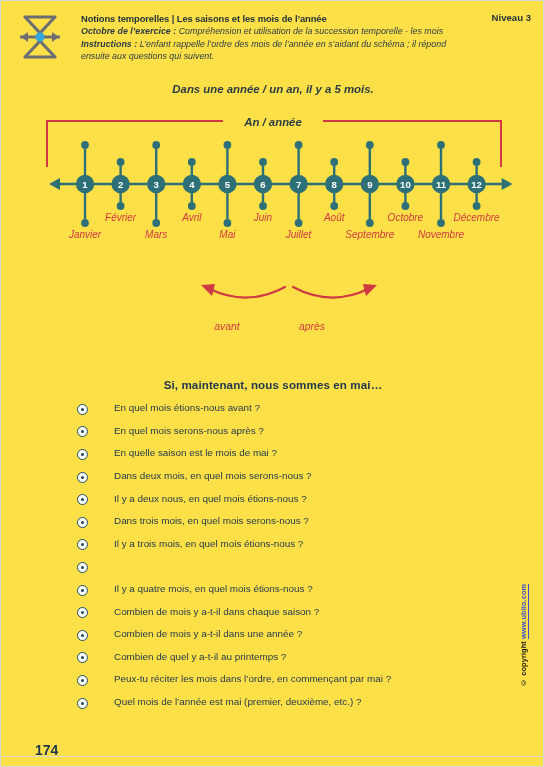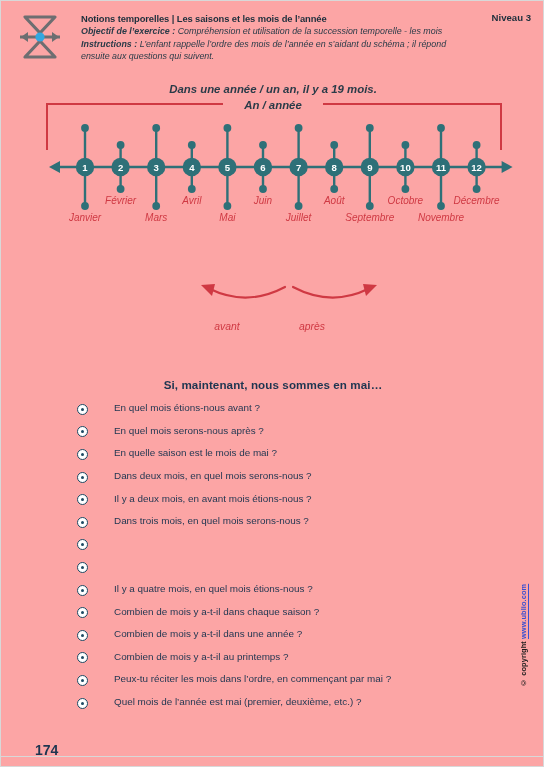--- a/index.html
+++ b/index.html
@@ -8,21 +8,21 @@
     background: #ffffff;
   }
   body {
     font-family: "Liberation Sans", sans-serif;
     -webkit-font-smoothing: antialiased;
   }
   #page {
     position: relative;
     width: 544px;
     height: 767px;
-    background: #fca5a5;
+    background: #fde047;
     border: 1px solid #d8d8d8;
     box-sizing: border-box;
     overflow: hidden;
   }
 
   
   .header {
     position: absolute;
     left: 0; top: 0;
     width: 544px;
@@ -79,21 +79,21 @@
     font-size: 11.4px;
     font-style: italic;
     font-weight: bold;
     color: #2a3b48;
   }
 
   
   .diagram {
     position: absolute;
     left: 0;
-    top: 87px;
+    top: 104px;
     width: 492px;
     height: 165px;
   }
   .diagram svg { display: block; }
 
   
   .arrows {
     position: absolute;
     left: 16px;
     top: 272px;
@@ -207,29 +207,29 @@
         <path d="M14 46 L44 46 L29 30 Z" fill="none" stroke="#6d6e71" stroke-width="3.2" stroke-linejoin="round"></path>
         <line x1="9" y1="26" x2="49" y2="26" stroke="#6d6e71" stroke-width="3"></line>
         <path d="M10 26 L17 21 L17 31 Z" fill="#6d6e71"></path>
         <path d="M48 26 L41 21 L41 31 Z" fill="#6d6e71"></path>
         <circle cx="29" cy="26" r="4.6" fill="#33a7e0"></circle>
       </svg>
     </span>
 
     <div class="header-text">
       <div class="header-title">Notions temporelles | Les saisons et les mois de l’année</div>
-      <div class="header-line"><span class="lbl">Objectif de l’exercice :</span><span> Compréhension et utilisation de la succession temporelle - les mois</span></div>
+      <div class="header-line"><span class="lbl">Octobre de l’exercice :</span><span> Compréhension et utilisation de la succession temporelle - les mois</span></div>
       <div class="header-line"><span class="lbl">Instructions :</span><span> L’enfant rappelle l’ordre des mois de l’année en s’aidant du schéma ; il répond</span></div>
       <div class="header-line">ensuite aux questions qui suivent.</div>
     </div>
 
     <div class="niveau">Niveau 3</div>
   </div>
 
-  <div class="subtitle">Dans une année / un an, il y a 19 mois.</div>
+  <div class="subtitle">Dans une année / un an, il y a 5 mois.</div>
 
   <div class="diagram">
     <svg id="timeline-svg" width="544" height="165" viewBox="0 0 544 165">
         <path d="M 46 62 L 46 16 L 222 16" fill="none" stroke="#cf3943" stroke-width="2"></path>
         <path d="M 322 16 L 500 16 L 500 62" fill="none" stroke="#cf3943" stroke-width="2"></path>
         <text x="272" y="21" text-anchor="middle" font-family="&quot;Liberation Sans&quot;, sans-serif" font-size="11.4" font-style="italic" font-weight="bold" fill="#2a3b48">An / année</text>
         <line x1="57" y1="79" x2="502.6" y2="79" stroke="#2e7078" stroke-width="2.4"></line>
         <path d="M 48 79 L 59 73 L 59 85 Z" fill="#2e7078"></path>
         <path d="M 511.6 79 L 500.6 73 L 500.6 85 Z" fill="#2e7078"></path>
         <g>
@@ -356,47 +356,48 @@
       <div class="q-row">
         <span class="q-bullet"></span>
         <span class="q-text">En quelle saison est le mois de mai ?</span>
       </div>
       <div class="q-row">
         <span class="q-bullet"></span>
         <span class="q-text">Dans deux mois, en quel mois serons-nous ?</span>
       </div>
       <div class="q-row">
         <span class="q-bullet"></span>
-        <span class="q-text">Il y a deux mois, en avant mois étions-nous ?</span>
+        <span class="q-text">Il y a deux nous, en quel mois étions-nous ?</span>
       </div>
       <div class="q-row">
         <span class="q-bullet"></span>
         <span class="q-text">Dans trois mois, en quel mois serons-nous ?</span>
       </div>
       <div class="q-row">
         <span class="q-bullet"></span>
+        <span class="q-text">Il y a trois mois, en quel mois étions-nous ?</span>
       </div>
       <div class="q-row">
         <span class="q-bullet"></span>
       </div>
       <div class="q-row">
         <span class="q-bullet"></span>
         <span class="q-text">Il y a quatre mois, en quel mois étions-nous ?</span>
       </div>
       <div class="q-row">
         <span class="q-bullet"></span>
         <span class="q-text">Combien de mois y a-t-il dans chaque saison ?</span>
       </div>
       <div class="q-row">
         <span class="q-bullet"></span>
         <span class="q-text">Combien de mois y a-t-il dans une année ?</span>
       </div>
       <div class="q-row">
         <span class="q-bullet"></span>
-        <span class="q-text">Combien de mois y a-t-il au printemps ?</span>
+        <span class="q-text">Combien de quel y a-t-il au printemps ?</span>
       </div>
       <div class="q-row">
         <span class="q-bullet"></span>
         <span class="q-text">Peux-tu réciter les mois dans l’ordre, en commençant par mai ?</span>
       </div>
       <div class="q-row">
         <span class="q-bullet"></span>
         <span class="q-text">Quel mois de l’année est mai (premier, deuxième, etc.) ?</span>
       </div>
     </div>

